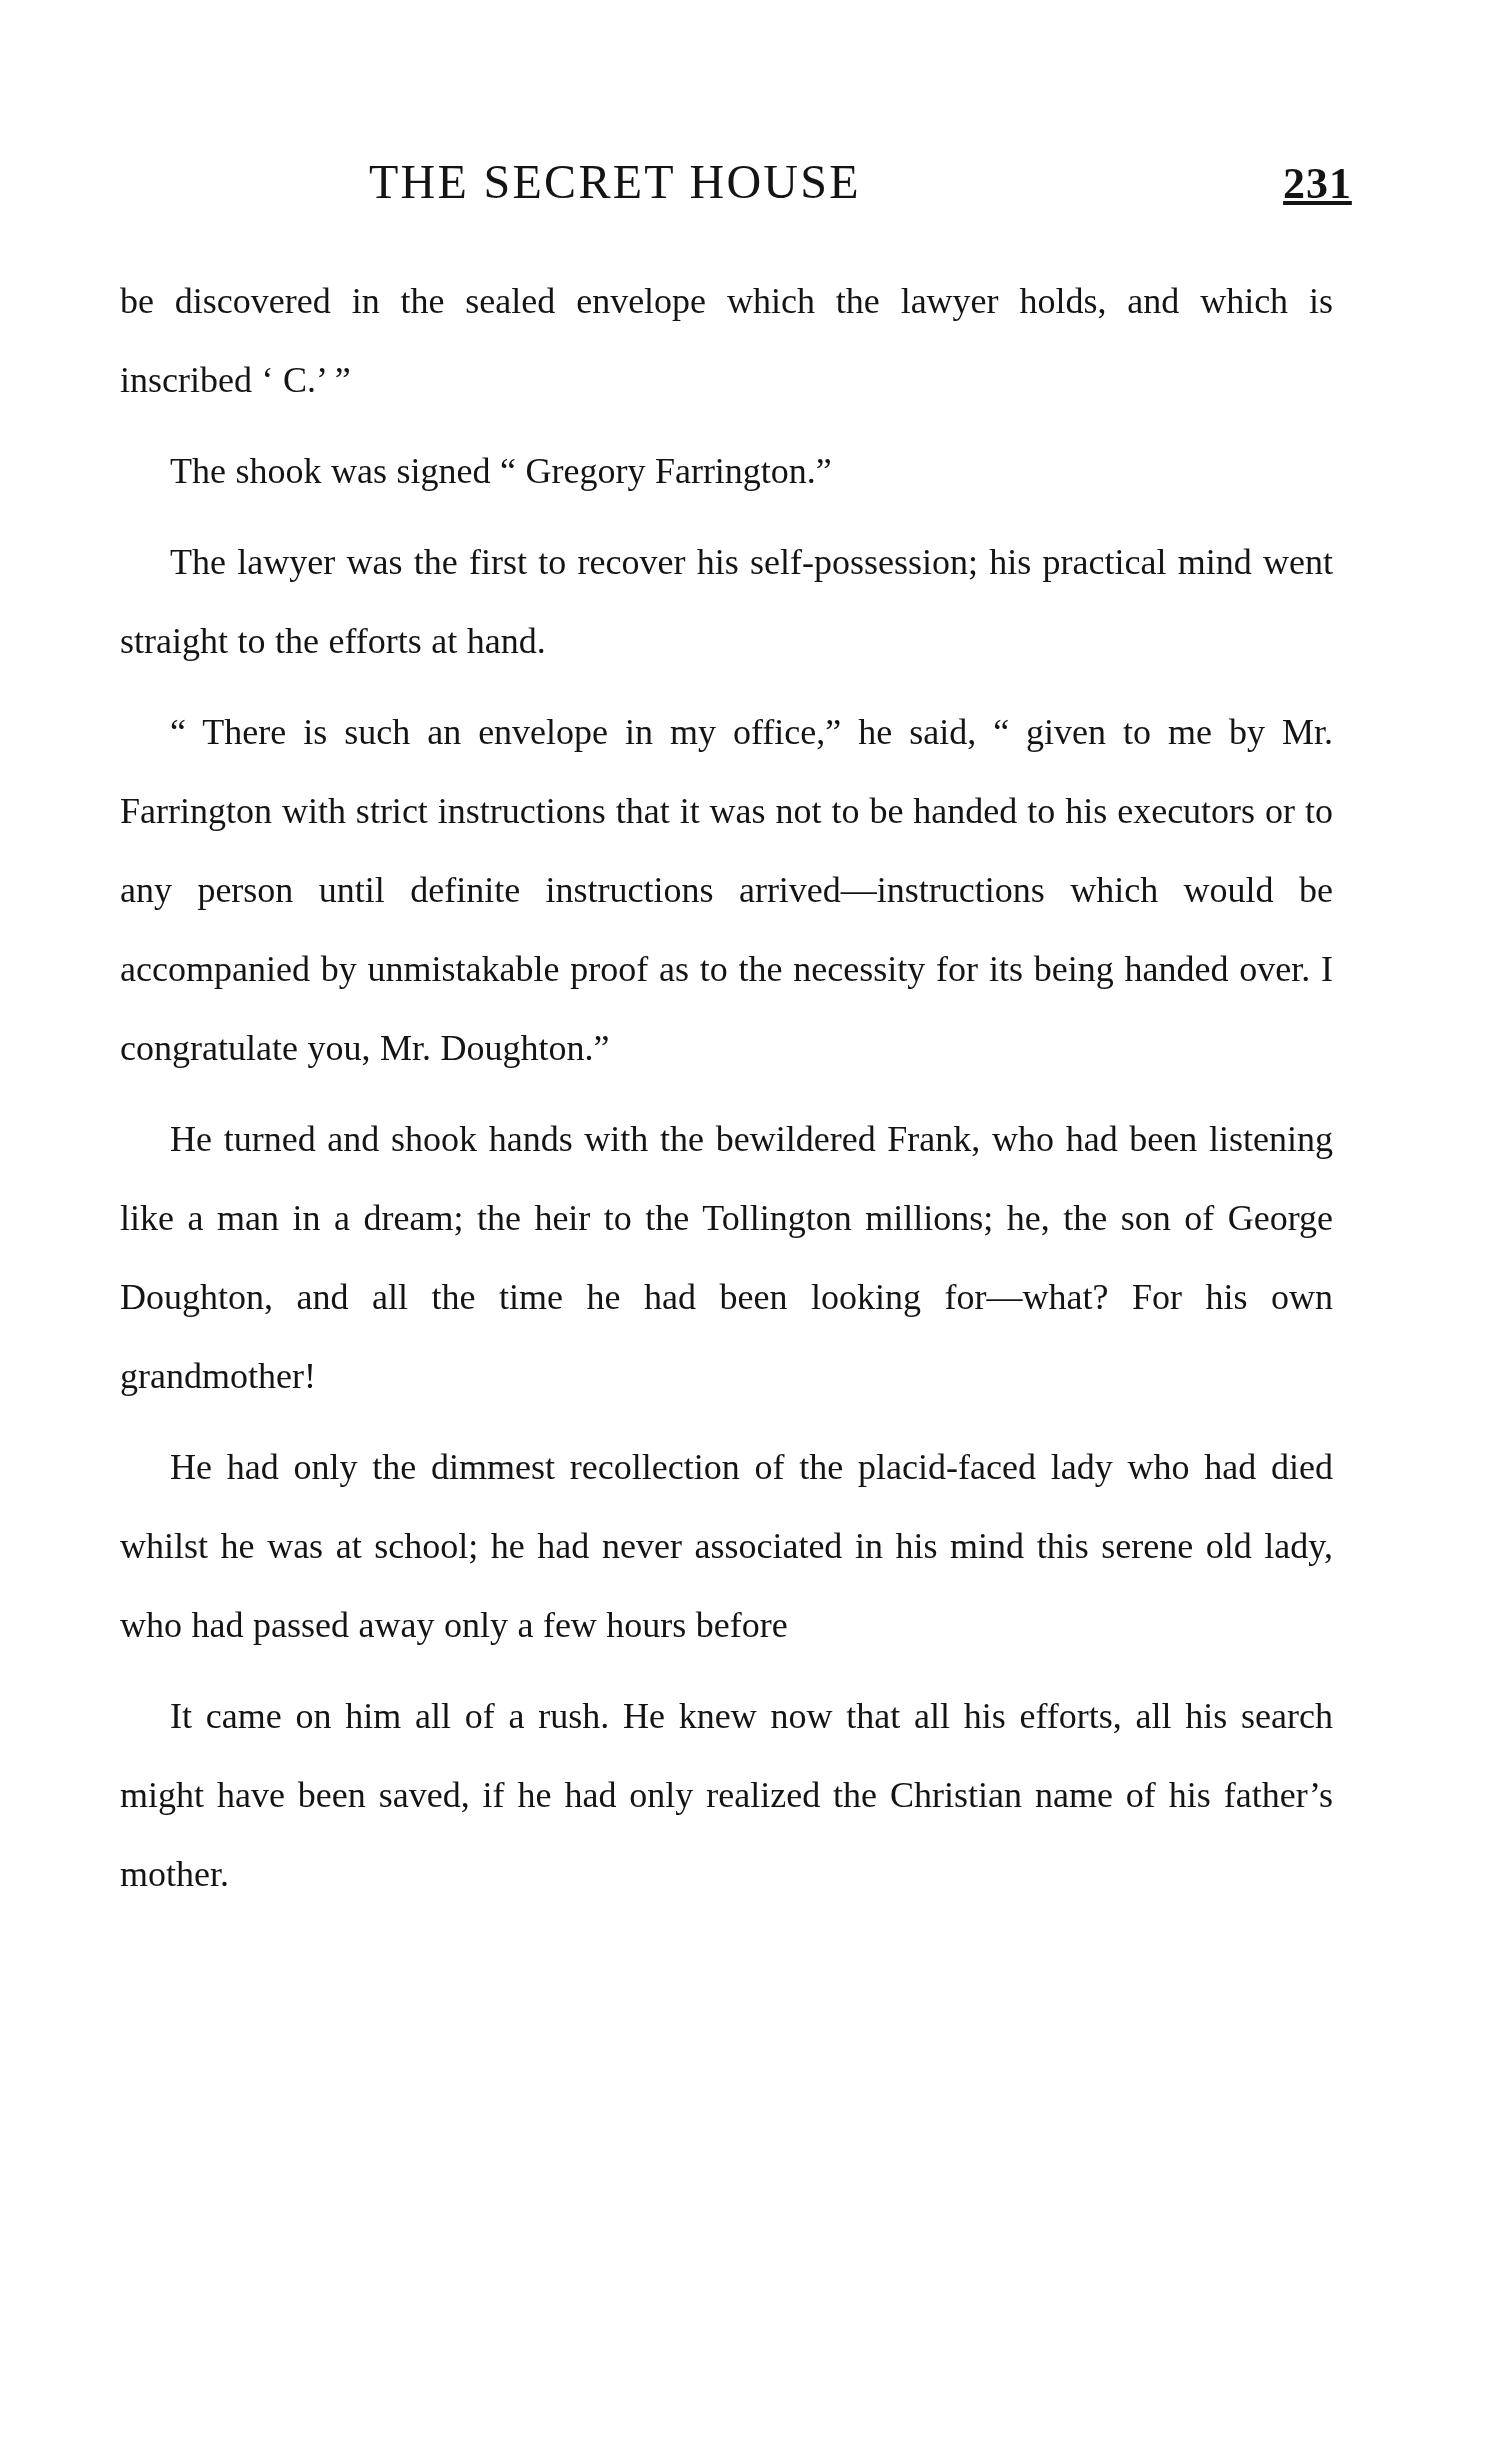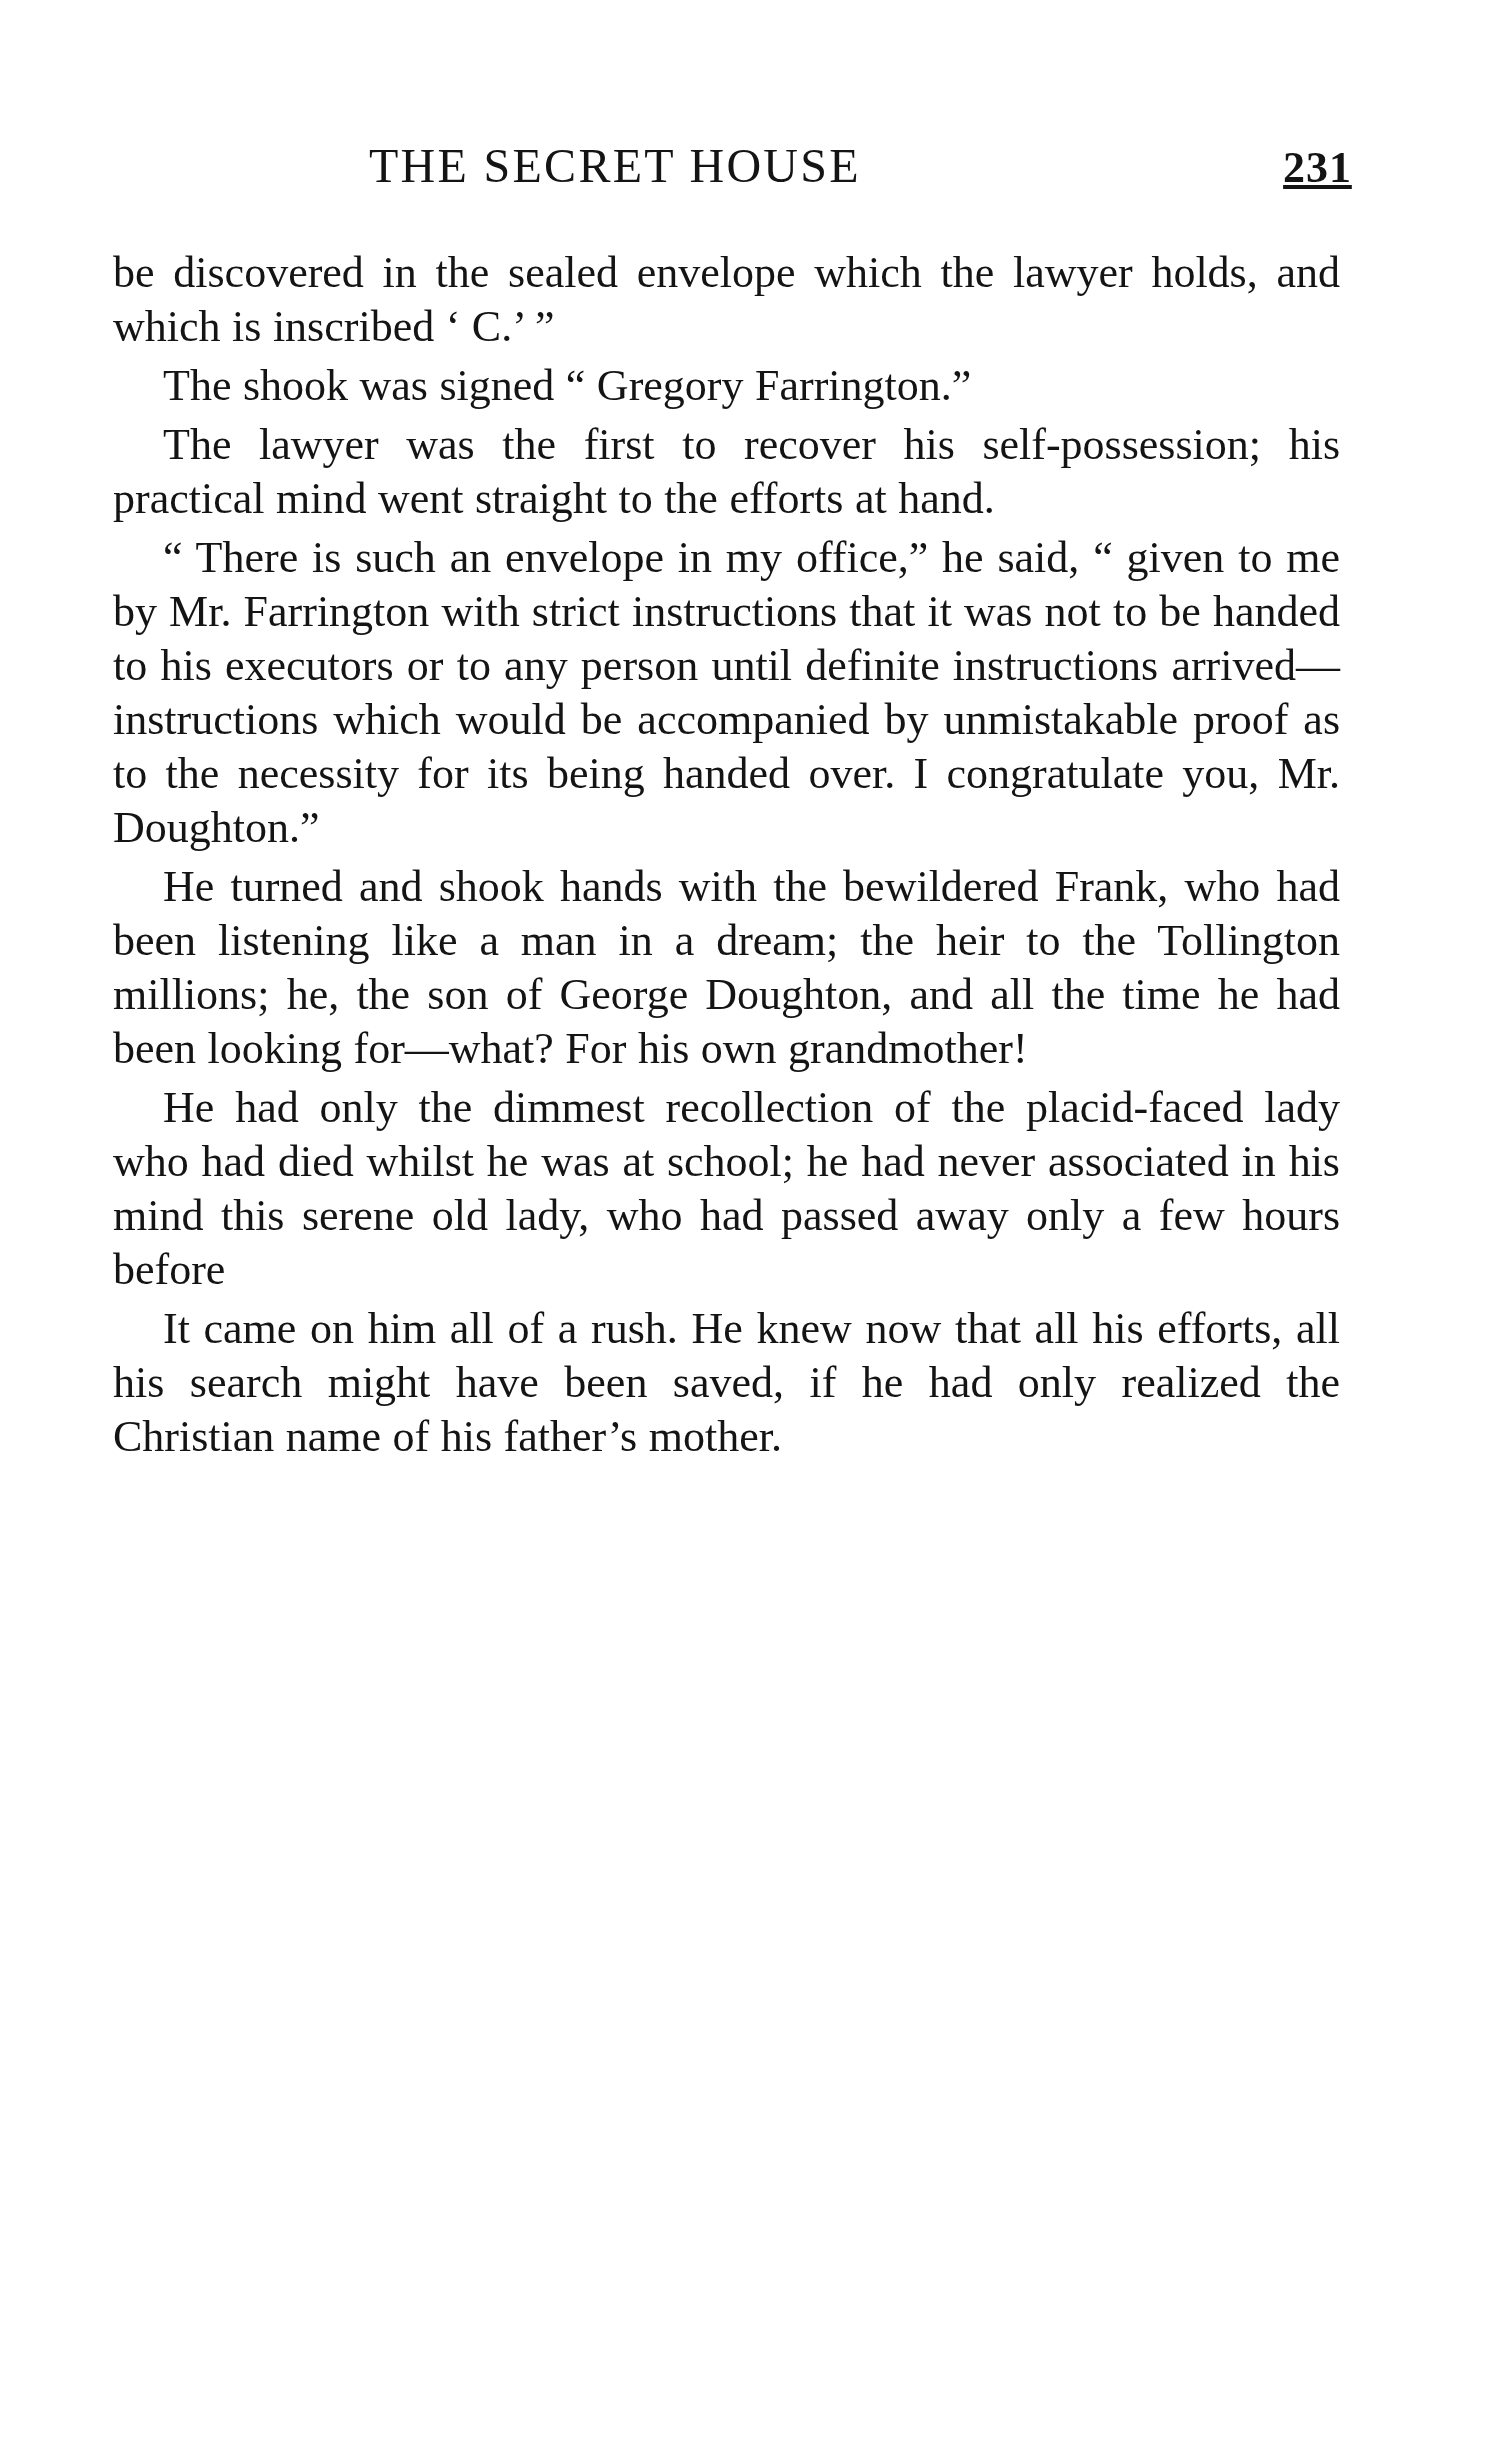--- a/index.html
+++ b/index.html
@@ -35,36 +35,37 @@
     width: 1231px;
     margin-left: 22px;
     margin-bottom: 53px;
   }
   .head-title {
     font-size: 48px;
     letter-spacing: 2.3px;
     font-weight: 400;
     white-space: nowrap;
     padding-left: 239px;
+    margin-top: 16px;
   }
   .head-folio {
     font-size: 44px;
     font-weight: 700;
     letter-spacing: 0.9px;
     padding-right: 9.2px;
     text-decoration: underline;
   }
   .body-text {
     width: 1237px;
     margin-left: 0px;
   }
   p {
-    margin: 5px;
-    font-size: 44px;
-    line-height: 54px;
+    margin: 12px;
+    font-size: 36px;
+    line-height: 79px;
     text-align: justify;
     text-justify: inter-word;
     hyphens: none;
     word-spacing: 0.5px;
   }
   p.indent {
     text-indent: 50px;
   }
   p.noindent {
     text-indent: 0;

